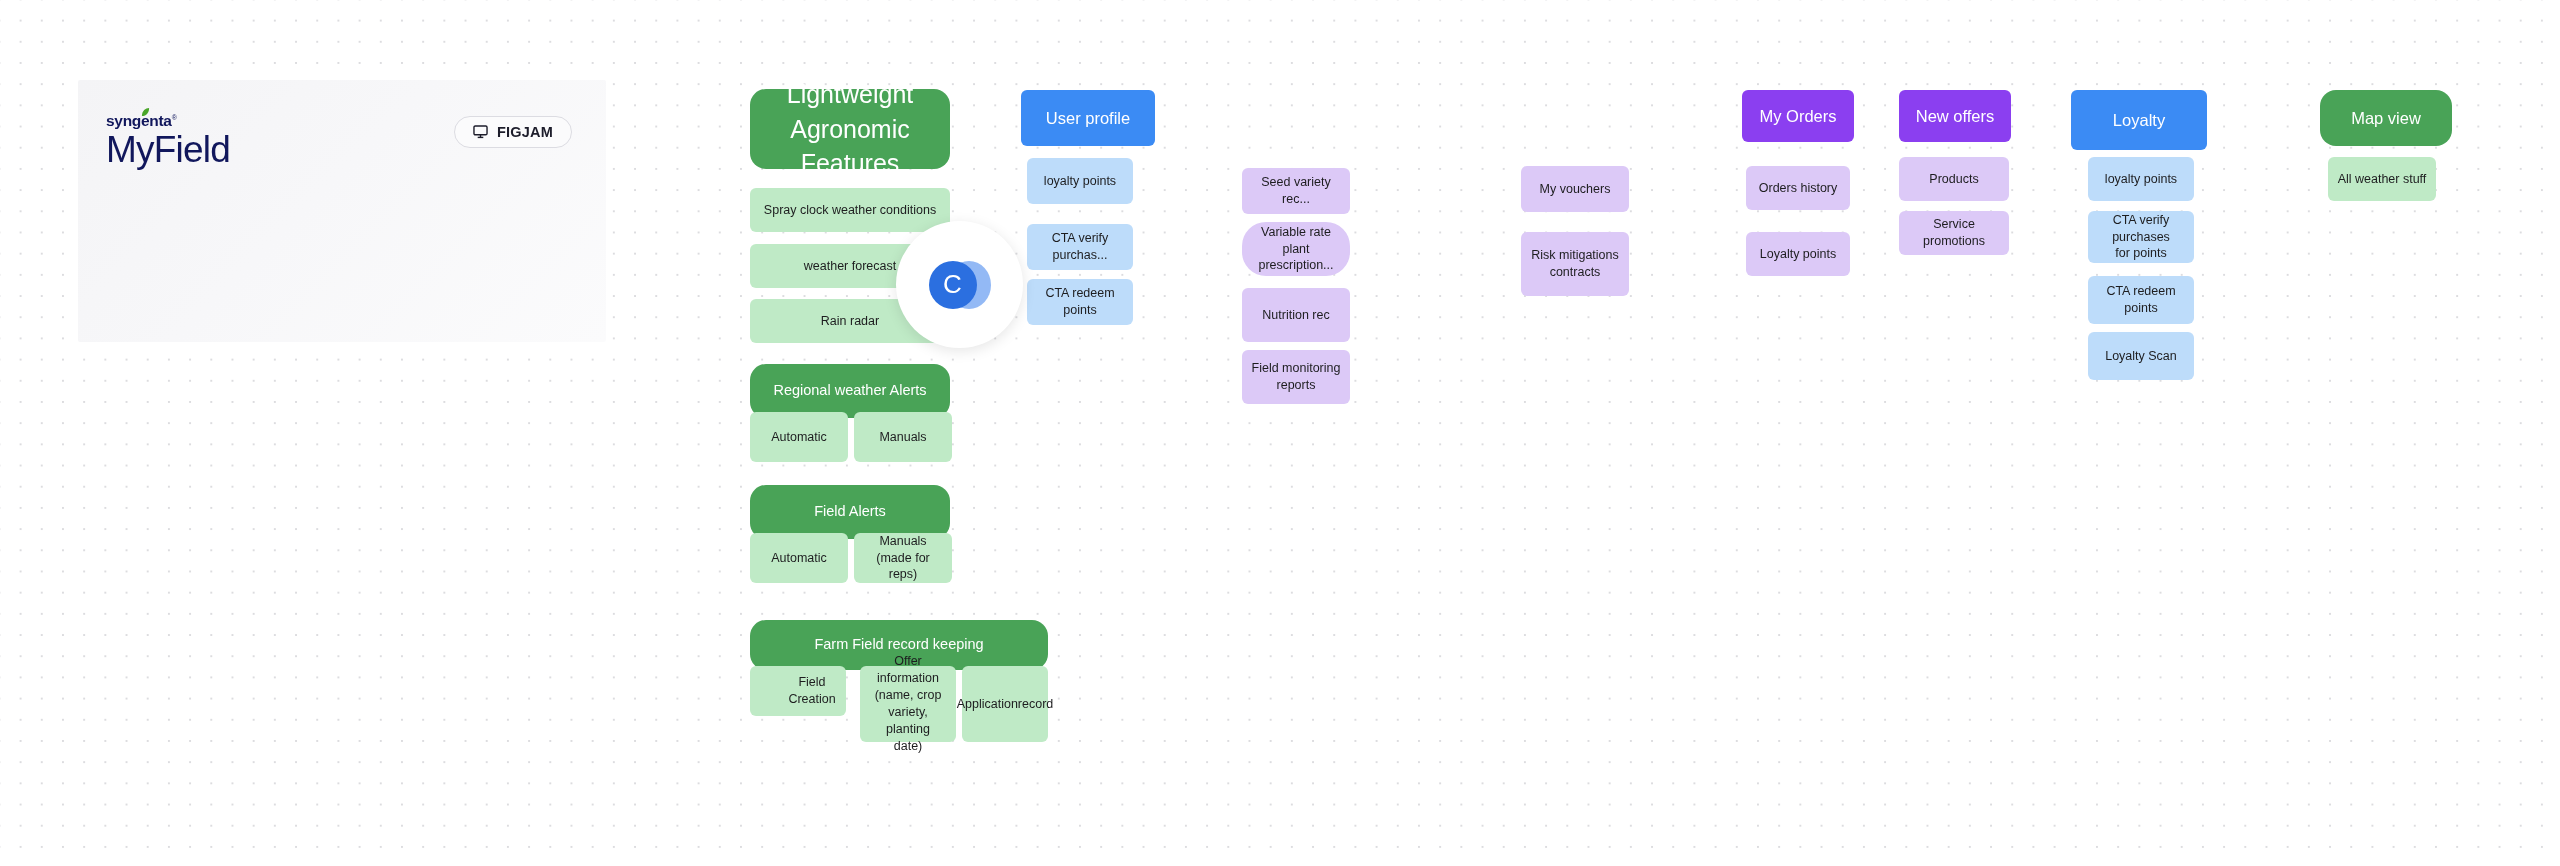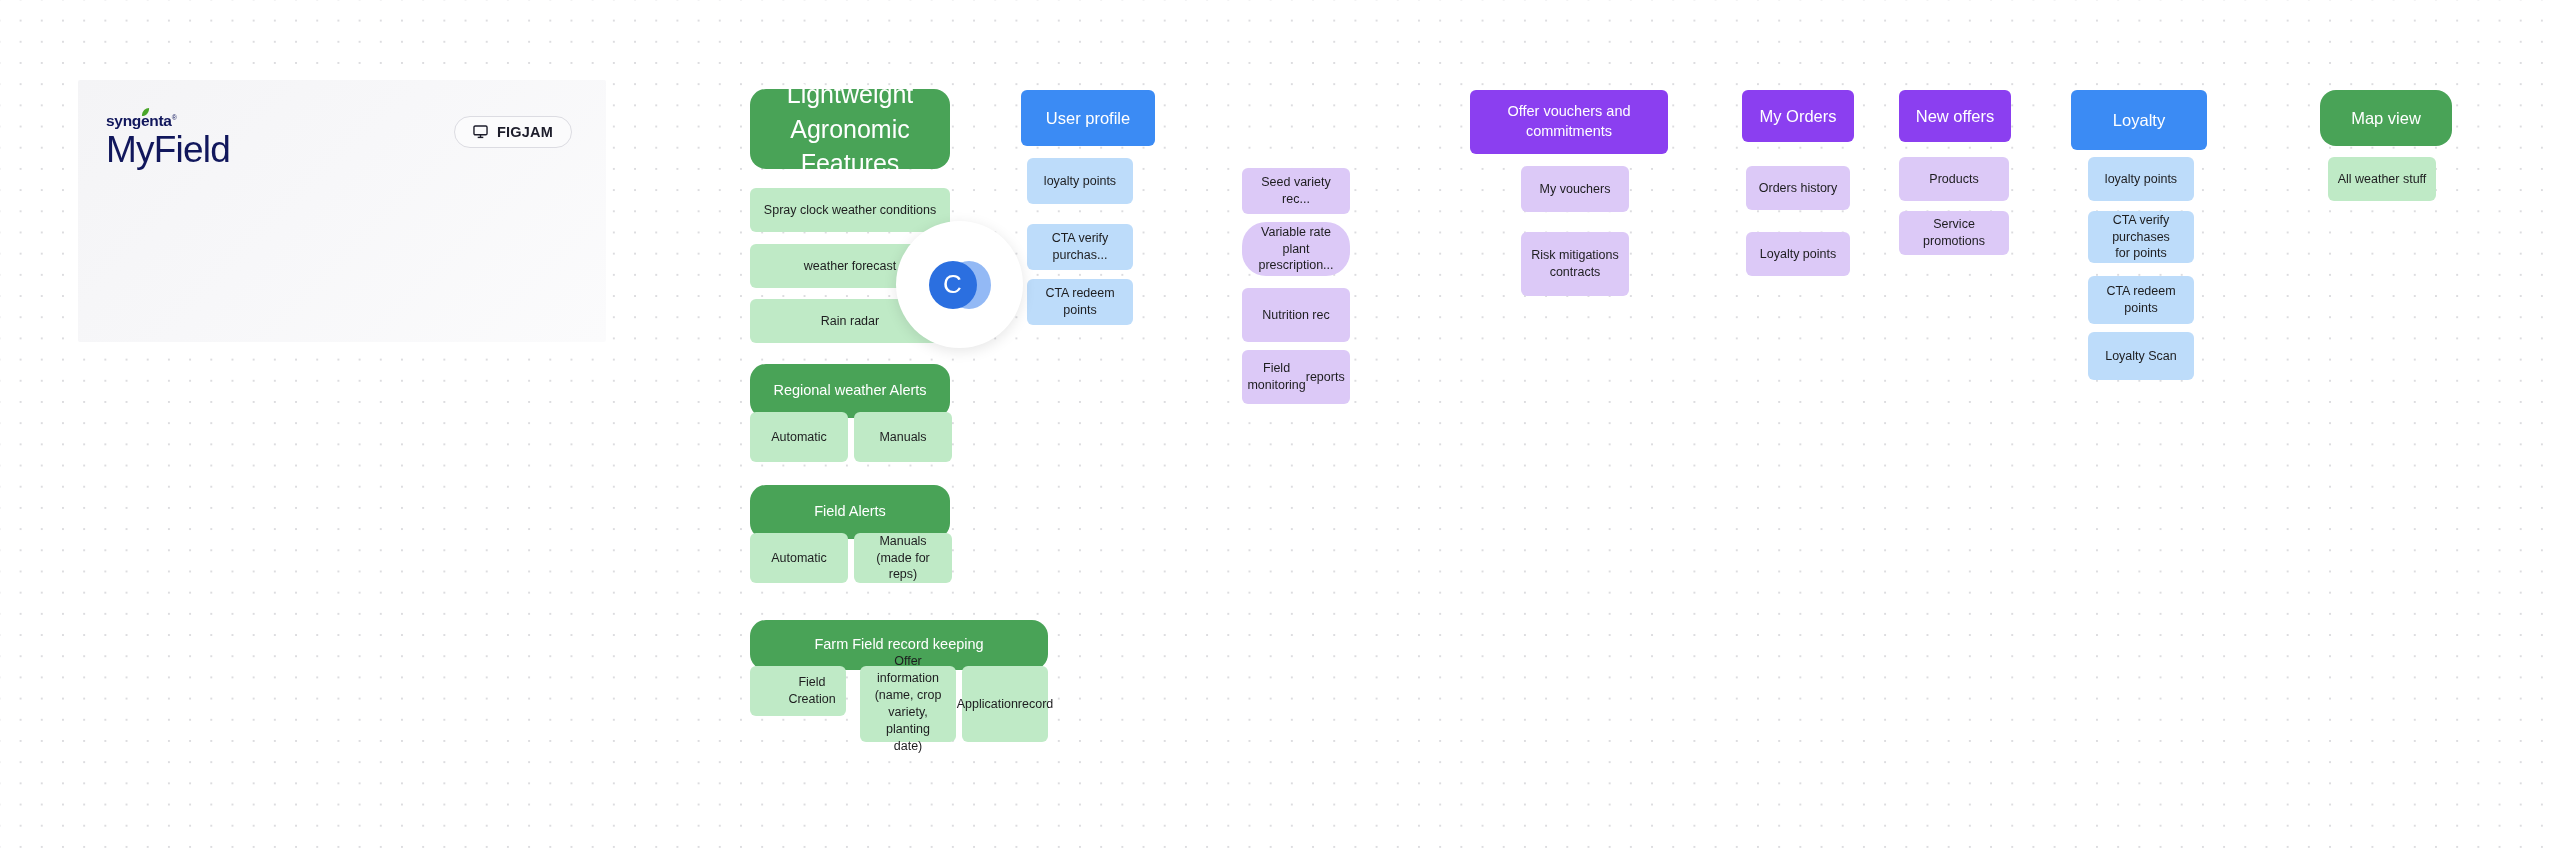--- a/index.html
+++ b/index.html
@@ -274,30 +274,27 @@
   <div class="node child p-light" style="left:45px; top:168px; width:108px; height:46px;">
     <span>Seed variety rec...</span>
   </div>
   <div class="node child p-light" style="left:45px; top:222px; width:108px; height:54px; flex-direction:column;border-radius:24px;">
     <span>Variable rate plant</span>
     <span>prescription...</span>
   </div>
   <div class="node child p-light" style="left:45px; top:288px; width:108px; height:54px;">
     <span>Nutrition rec</span>
   </div>
-  <div class="node child p-light" style="left:45px; top:350px; width:108px; height:54px; flex-direction:row;">
+  <div class="node child p-light" style="left:45px; top:350px; width:108px; height:54px; flex-direction:column;">
     <span>Field monitoring</span>
     <span>reports</span>
   </div>
 </div>
 
 <div class="col" style="left:1470px; top:0; width:200px; height:866px;">
-  <div class="node header small p-dark" style="left:0; top:90px; width:198px; height:64px;">
-    <span>Offer vouchers and commitments</span>
-  </div>
   <div class="node child p-light" style="left:51px; top:166px; width:108px; height:46px;">
     <span>My vouchers</span>
   </div>
   <div class="node child p-light" style="left:51px; top:232px; width:108px; height:64px; flex-direction:column;">
     <span>Risk mitigations</span>
     <span>contracts</span>
   </div>
 </div>
 
 <div class="col" style="left:1742px; top:0; width:136px; height:866px;">

